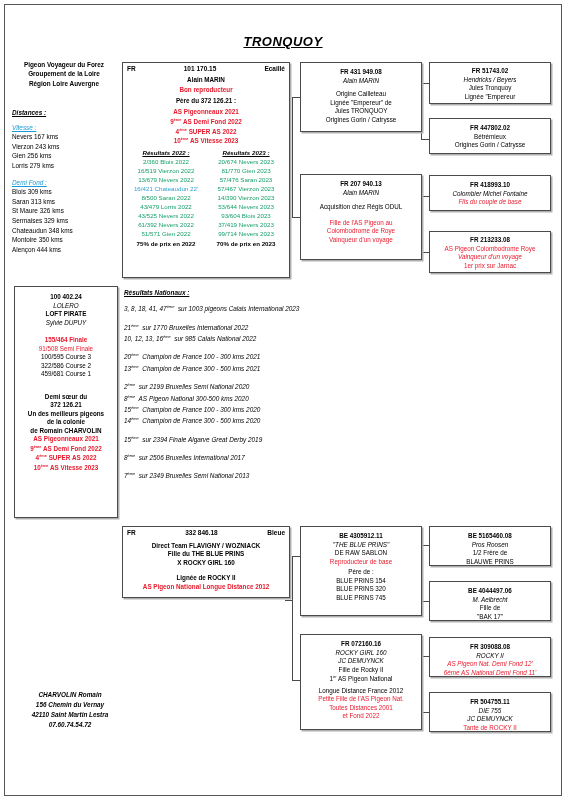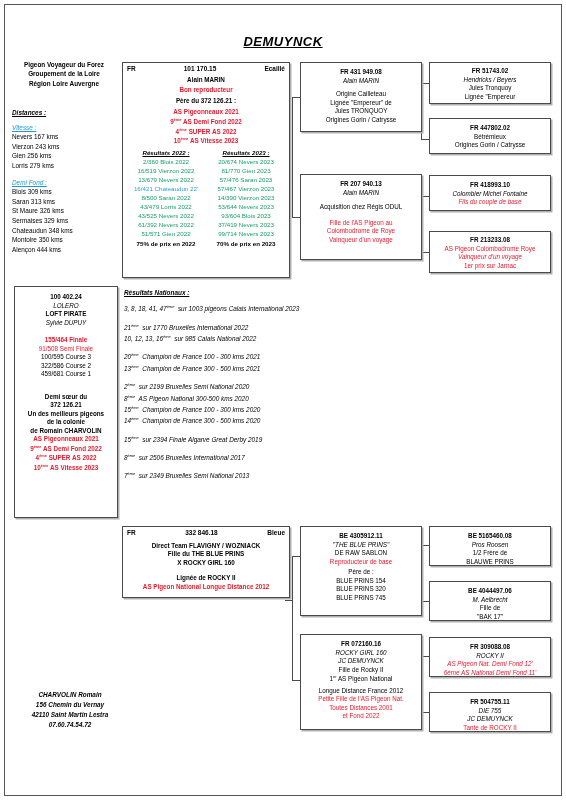--- a/index.html
+++ b/index.html
@@ -98,21 +98,21 @@
   
   .cx { position: absolute; background: #4a4a4a; }
   .vline { width: 1px; }
   .hline { height: 1px; }
 </style>
 </head>
 <body>
 
 <div class="page-border"></div>
 
-<div id="doc-title">DEMUYNCK</div>
+<div id="doc-title">TRONQUOY</div>
 
 <div id="club-info">
   <div>Pigeon Voyageur du Forez</div>
   <div>Groupement de la Loire</div>
   <div>Région Loire Auvergne</div>
 </div>
 
 <div id="distances">
   <div class="head">Distances :</div>
   <div style="height:5px"></div>

